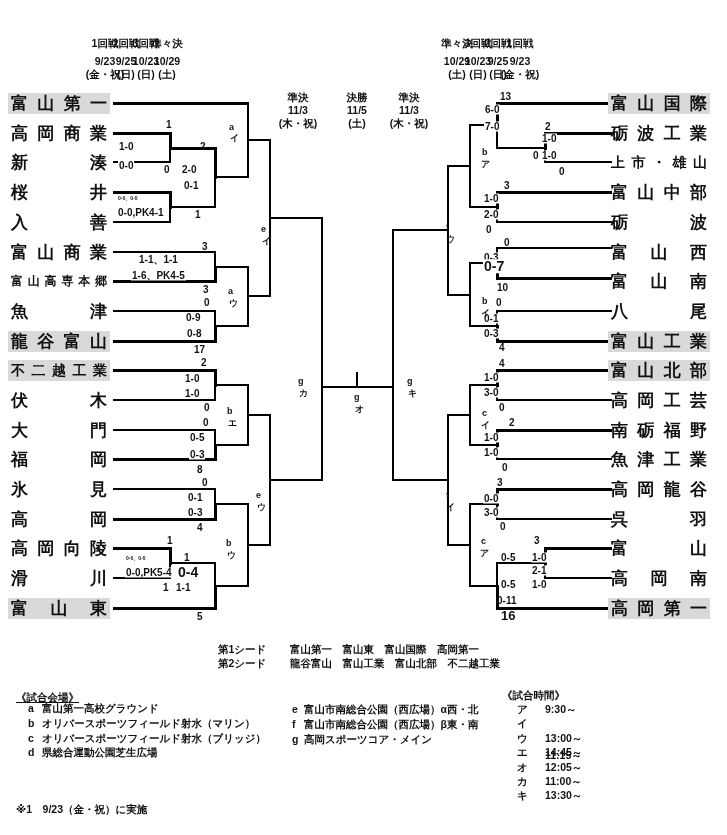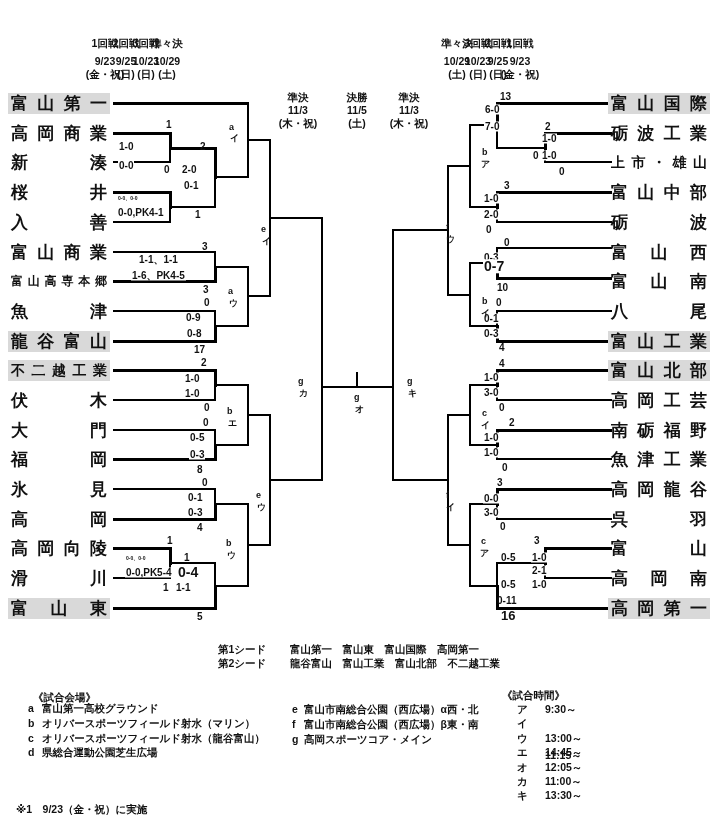--- a/index.html
+++ b/index.html
@@ -484,28 +484,28 @@
       <div class="ann" style="left: 501px; top: 616px; font-size: 13px;">16</div>
       <div class="ann" style="left: 481px; top: 542px; font-size: 9px;">c</div>
       <div class="ann" style="left: 480px; top: 554px; font-size: 9px;">ア</div>
     </div>
 
   <div class="bt bh" style="left:218px;top:644px;">第1シード</div>
   <div class="bt" style="left:290px;top:644px;">富山第一　富山東　富山国際　高岡第一</div>
   <div class="bt bh" style="left:218px;top:658px;">第2シード</div>
   <div class="bt" style="left:290px;top:658px;">龍谷富山　富山工業　富山北部　不二越工業</div>
 
-  <div class="bt bh" style="left:33px;top:692px;">《試合会場》</div>
+  <div class="bt bh" style="left:16px;top:692px;text-decoration:underline;">《試合会場》</div>
   <div id="venues-left">
       <div class="bt" style="left: 28px; top: 703px;">a</div>
       <div class="bt" style="left: 42px; top: 703px;">富山第一高校グラウンド</div>
       <div class="bt" style="left: 28px; top: 717.8px;">b</div>
       <div class="bt" style="left: 42px; top: 717.8px;">オリバースポーツフィールド射水（マリン）</div>
       <div class="bt" style="left: 28px; top: 732.6px;">c</div>
-      <div class="bt" style="left: 42px; top: 732.6px;">オリバースポーツフィールド射水（龍谷富山）</div>
+      <div class="bt" style="left: 42px; top: 732.6px;">オリバースポーツフィールド射水（ブリッジ）</div>
       <div class="bt" style="left: 28px; top: 747.4px;">d</div>
       <div class="bt" style="left: 42px; top: 747.4px;">県総合運動公園芝生広場</div>
     </div>
   <div id="venues-mid">
       <div class="bt" style="left: 292px; top: 704px;">e</div>
       <div class="bt" style="left: 304px; top: 704px;">富山市南総合公園（西広場）α西・北</div>
       <div class="bt" style="left: 292px; top: 718.8px;">f</div>
       <div class="bt" style="left: 304px; top: 718.8px;">富山市南総合公園（西広場）β東・南</div>
       <div class="bt" style="left: 292px; top: 733.6px;">g</div>
       <div class="bt" style="left: 304px; top: 733.6px;">高岡スポーツコア・メイン</div>

